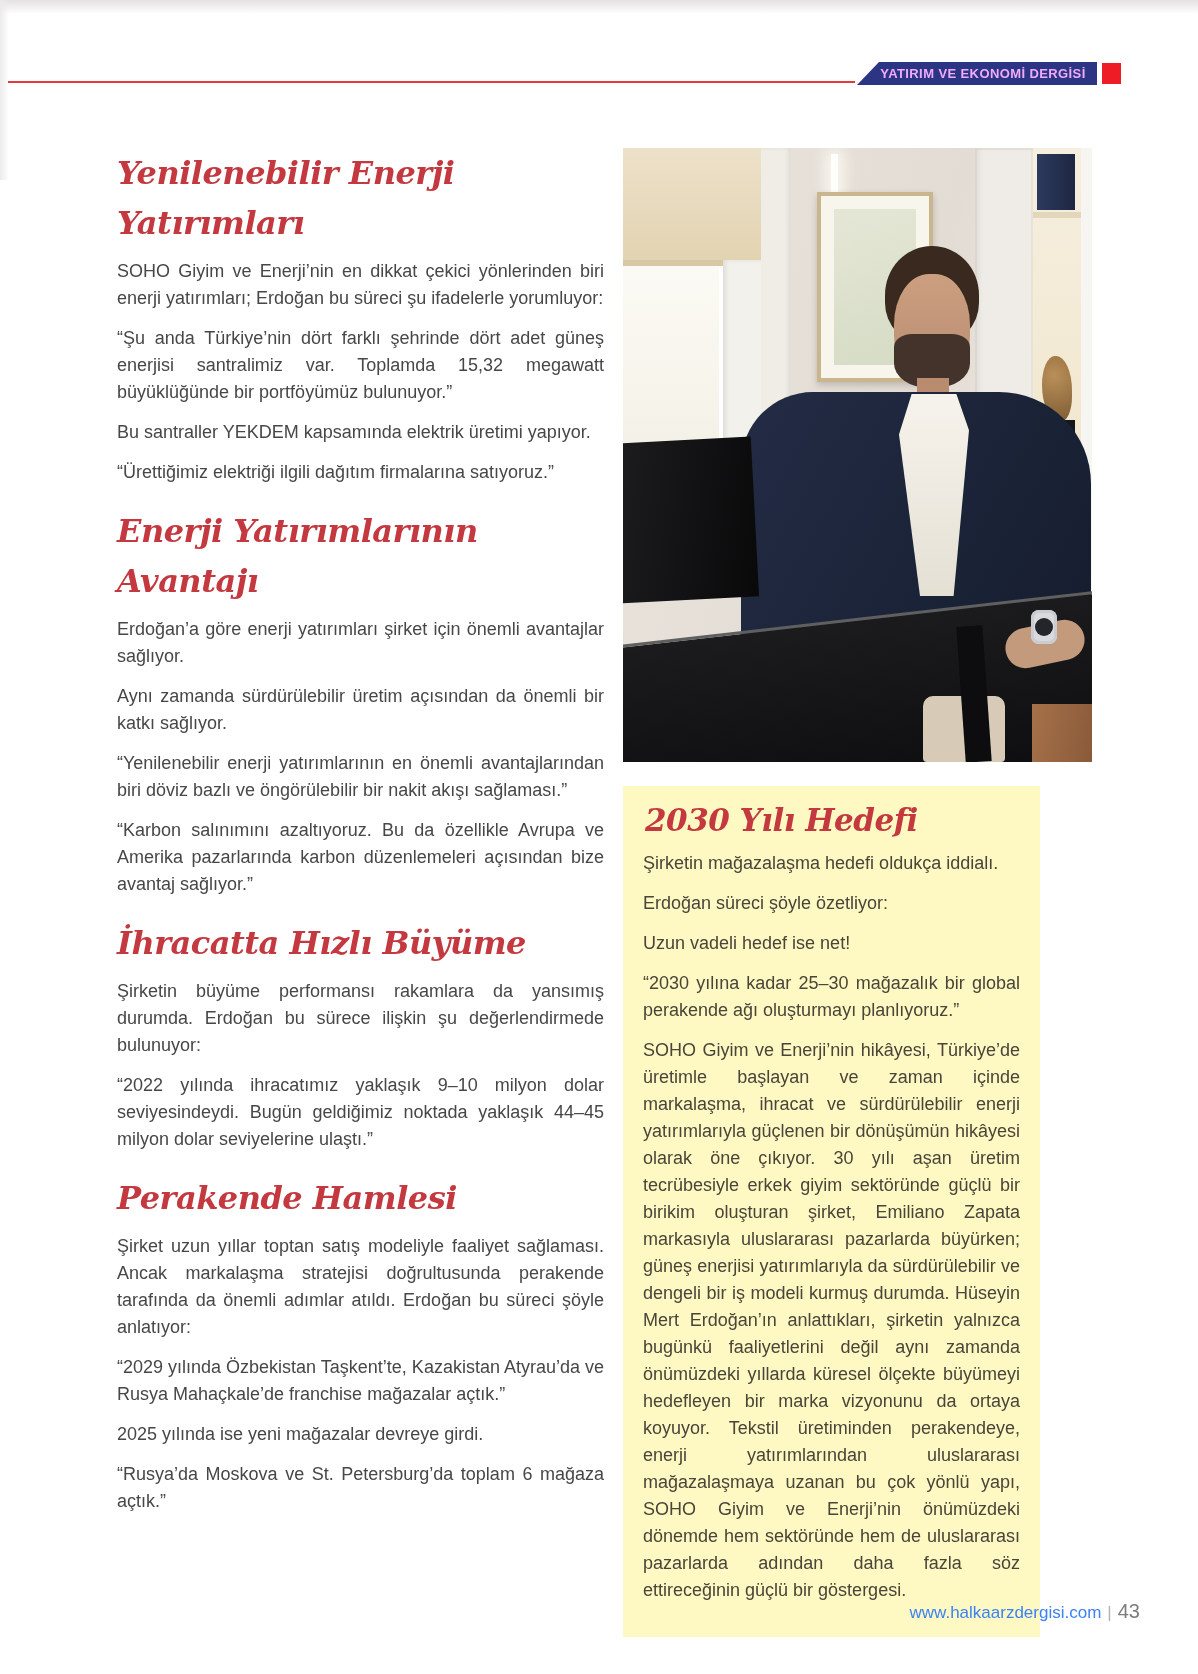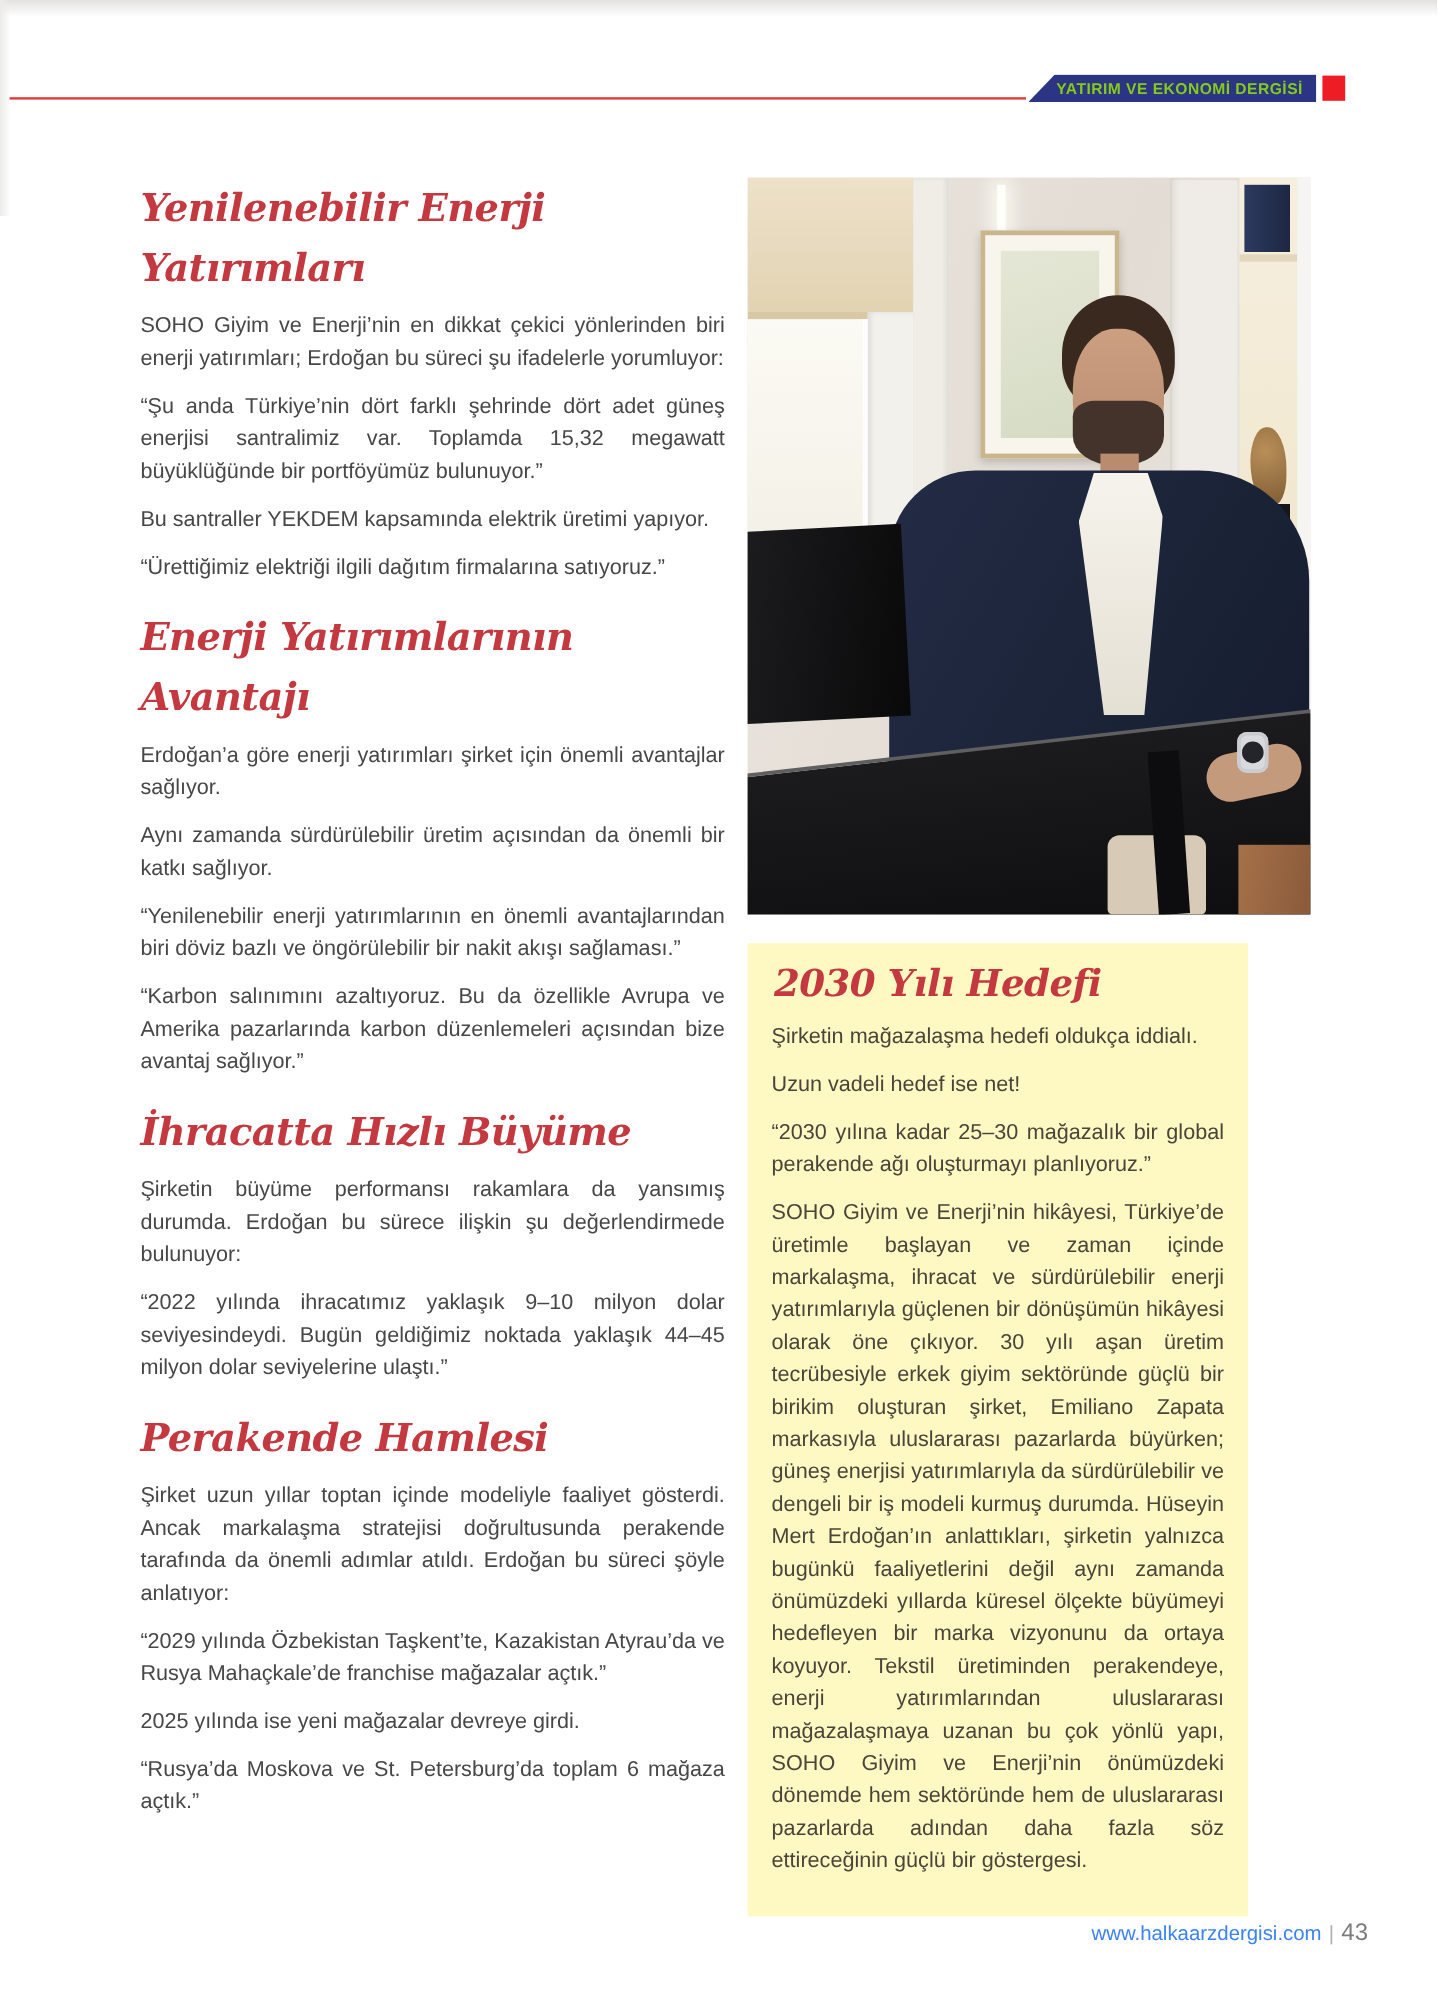--- a/index.html
+++ b/index.html
@@ -12,21 +12,21 @@
     background:linear-gradient(#e4e2e1,rgba(255,255,255,0));}
   .edge-left{position:absolute;top:0;left:0;width:9px;height:180px;
     background:linear-gradient(90deg,#ecebea,rgba(255,255,255,0));}
 
   
   .masthead{position:absolute;top:62px;left:0;width:1198px;height:24px;}
   .m-line{position:absolute;left:8px;top:19px;width:847px;height:2px;background:#e23b3e;}
   .m-banner{position:absolute;left:857px;top:0;width:240px;height:23px;background:#2c3484;
     clip-path:polygon(22px 0,100% 0,100% 100%,0 100%);
     display:flex;align-items:center;justify-content:center;padding-left:12px;box-sizing:border-box;}
-  .m-banner span{color:#84cc16;font-size:13px;font-weight:bold;letter-spacing:.4px;white-space:nowrap;text-align:right;}
+  .m-banner span{color:#f0abfc;font-size:13px;font-weight:bold;letter-spacing:.4px;white-space:nowrap;text-align:right;}
   .m-square{position:absolute;left:1102px;top:1px;width:19px;height:21px;background:#ee1d25;}
 
   
   .content{position:absolute;left:117px;top:148px;width:975px;display:flex;gap:19px;}
   .col-left{width:487px;}
   .col-right{width:469px;}
 
   .section-heading{
     font-family:"DejaVu Serif",serif;font-style:italic;font-weight:bold;
     color:#c4383f;font-size:32px;line-height:50px;margin:20px 0 10px 0;letter-spacing:-0.5px;
@@ -115,21 +115,21 @@
       <p>Erdoğan’a göre enerji yatırımları şirket için önemli avantajlar sağlıyor.</p>
       <p>Aynı zamanda sürdürülebilir üretim açısından da önemli bir katkı sağlıyor.</p>
       <p>“Yenilenebilir enerji yatırımlarının en önemli avantajlarından biri döviz bazlı ve öngörülebilir bir nakit akışı sağlaması.”</p>
       <p>“Karbon salınımını azaltıyoruz. Bu da özellikle Avrupa ve Amerika pazarlarında karbon düzenlemeleri açısından bize avantaj sağlıyor.”</p>
 
       <h2 class="section-heading">İhracatta Hızlı Büyüme</h2>
       <p>Şirketin büyüme performansı rakamlara da yansımış durumda. Erdoğan bu sürece ilişkin şu değerlendirmede bulunuyor:</p>
       <p>“2022 yılında ihracatımız yaklaşık 9–10 milyon dolar seviyesindeydi. Bugün geldiğimiz noktada yaklaşık 44–45 milyon dolar seviyelerine ulaştı.”</p>
 
       <h2 class="section-heading">Perakende Hamlesi</h2>
-      <p>Şirket uzun yıllar toptan içinde modeliyle faaliyet gösterdi. Ancak markalaşma stratejisi doğrultusunda perakende tarafında da önemli adımlar atıldı. Erdoğan bu süreci şöyle anlatıyor:</p>
+      <p>Şirket uzun yıllar toptan satış modeliyle faaliyet sağlaması. Ancak markalaşma stratejisi doğrultusunda perakende tarafında da önemli adımlar atıldı. Erdoğan bu süreci şöyle anlatıyor:</p>
       <p>“2029 yılında Özbekistan Taşkent’te, Kazakistan Atyrau’da ve Rusya Mahaçkale’de franchise mağazalar açtık.”</p>
       <p>2025 yılında ise yeni mağazalar devreye girdi.</p>
       <p>“Rusya’da Moskova ve St. Petersburg’da toplam 6 mağaza açtık.”</p>
     </section>
 
     <aside class="col-right">
 
       <figure class="photo">
         <div class="ph-blind"></div>
         <div class="ph-window"></div>
@@ -163,20 +163,21 @@
         <div class="ph-piano-leg"></div>
         <div class="ph-hand"></div>
         <div class="ph-watch">
             <i></i>
           </div>
       </figure>
 
       <section class="panel">
         <h2 class="section-heading">2030 Yılı Hedefi</h2>
         <p>Şirketin mağazalaşma hedefi oldukça iddialı.</p>
+        <p>Erdoğan süreci şöyle özetliyor:</p>
         <p>Uzun vadeli hedef ise net!</p>
         <p>“2030 yılına kadar 25–30 mağazalık bir global perakende ağı oluşturmayı planlıyoruz.”</p>
         <p>SOHO Giyim ve Enerji’nin hikâyesi, Türkiye’de üretimle başlayan ve zaman içinde markalaşma, ihracat ve sürdürülebilir enerji yatırımlarıyla güçlenen bir dönüşümün hikâyesi olarak öne çıkıyor. 30 yılı aşan üretim tecrübesiyle erkek giyim sektöründe güçlü bir birikim oluşturan şirket, Emiliano Zapata markasıyla uluslararası pazarlarda büyürken; güneş enerjisi yatırımlarıyla da sürdürülebilir ve dengeli bir iş modeli kurmuş durumda. Hüseyin Mert Erdoğan’ın anlattıkları, şirketin yalnızca bugünkü faaliyetlerini değil aynı zamanda önümüzdeki yıllarda küresel ölçekte büyümeyi hedefleyen bir marka vizyonunu da ortaya koyuyor. Tekstil üretiminden perakendeye, enerji yatırımlarından uluslararası mağazalaşmaya uzanan bu çok yönlü yapı, SOHO Giyim ve Enerji’nin önümüzdeki dönemde hem sektöründe hem de uluslararası pazarlarda adından daha fazla söz ettireceğinin güçlü bir göstergesi.</p>
       </section>
 
     </aside>
   </main>
 
   <footer class="footer">
     <span class="f-url">www.halkaarzdergisi.com</span><span class="f-sep">|</span><span class="f-page">43</span>

